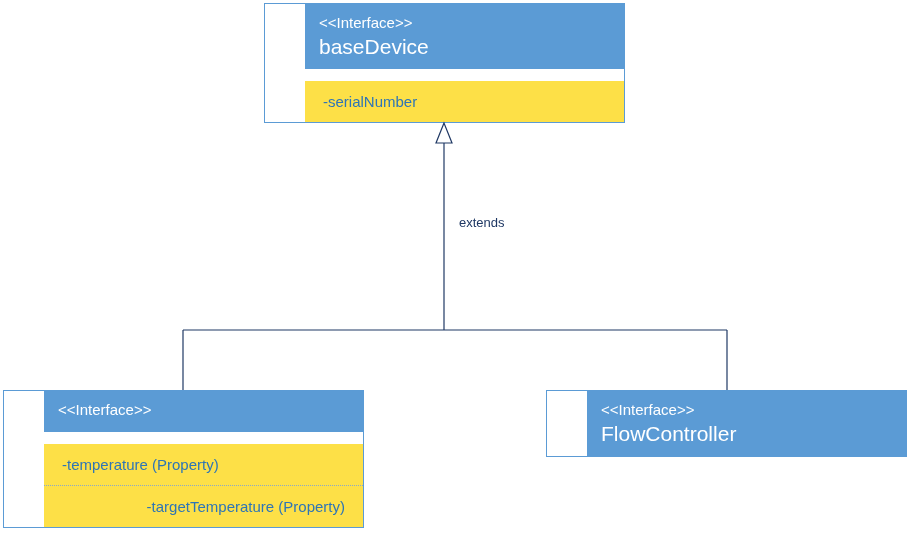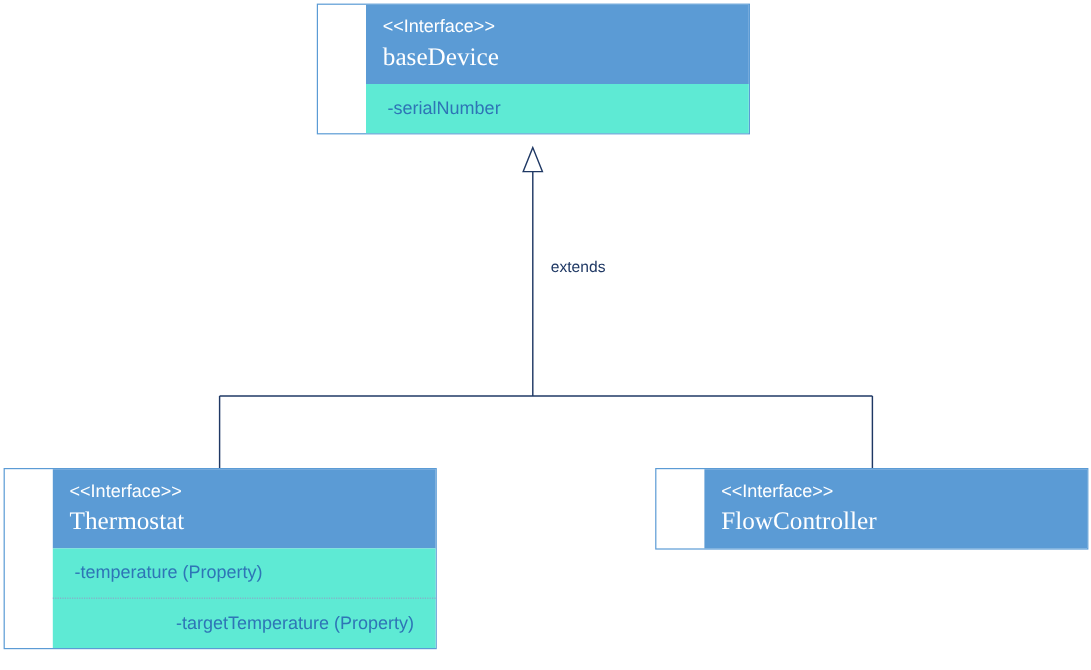--- a/index.html
+++ b/index.html
@@ -22,24 +22,24 @@
     padding: 10px 14px;
   }
   .stereotype {
     font-size: 15px;
     font-weight: 400;
     margin-bottom: 4px;
   }
   .classname {
     font-size: 21px;
     font-weight: 400;
-    font-family: Liberation Serif, serif;
   }
   .uml-body {
-    background: #5eead4;
+    background: #fde047;
+    margin-top: 12px;
   }
   .attr {
     color: #2e75b6;
     font-size: 15px;
     padding: 12px 18px;
   }
   .attr-sep {
     border-top: 1px dotted #8aa9c7;
     text-align: right;
   }
@@ -66,21 +66,20 @@
     <div class="classname">baseDevice</div>
   </div>
   <div class="uml-body">
     <div class="attr">-serialNumber</div>
   </div>
 </div>
 
 <div class="uml-box" style="left:3px; top:390px; width:361px;">
   <div class="uml-header">
     <div class="stereotype">&lt;&lt;Interface&gt;&gt;</div>
-    <div class="classname">Thermostat</div>
   </div>
   <div class="uml-body">
     <div class="attr">-temperature (Property)</div>
     <div class="attr attr-sep">-targetTemperature (Property)</div>
   </div>
 </div>
 
 <div class="uml-box" style="left:546px; top:390px; width:361px;">
   <div class="uml-header">
     <div class="stereotype">&lt;&lt;Interface&gt;&gt;</div>

